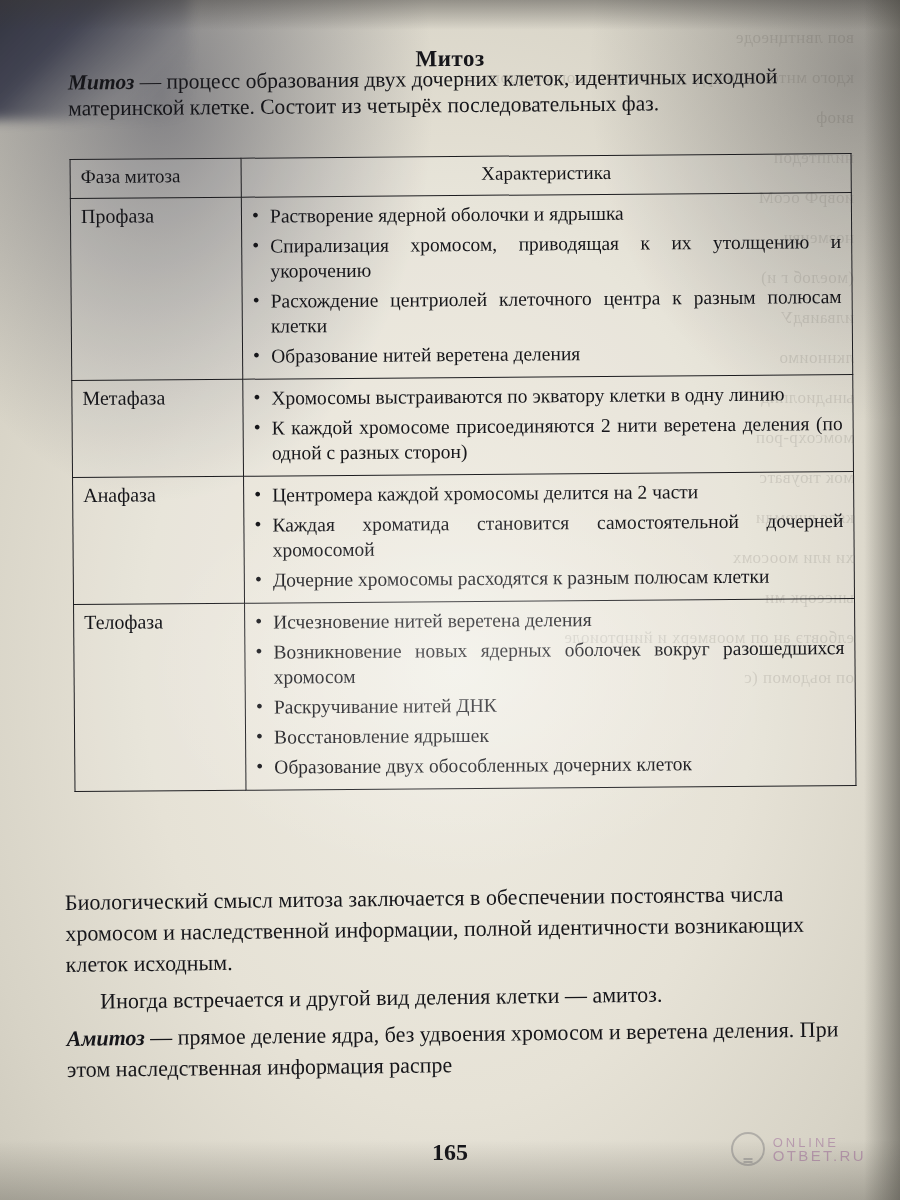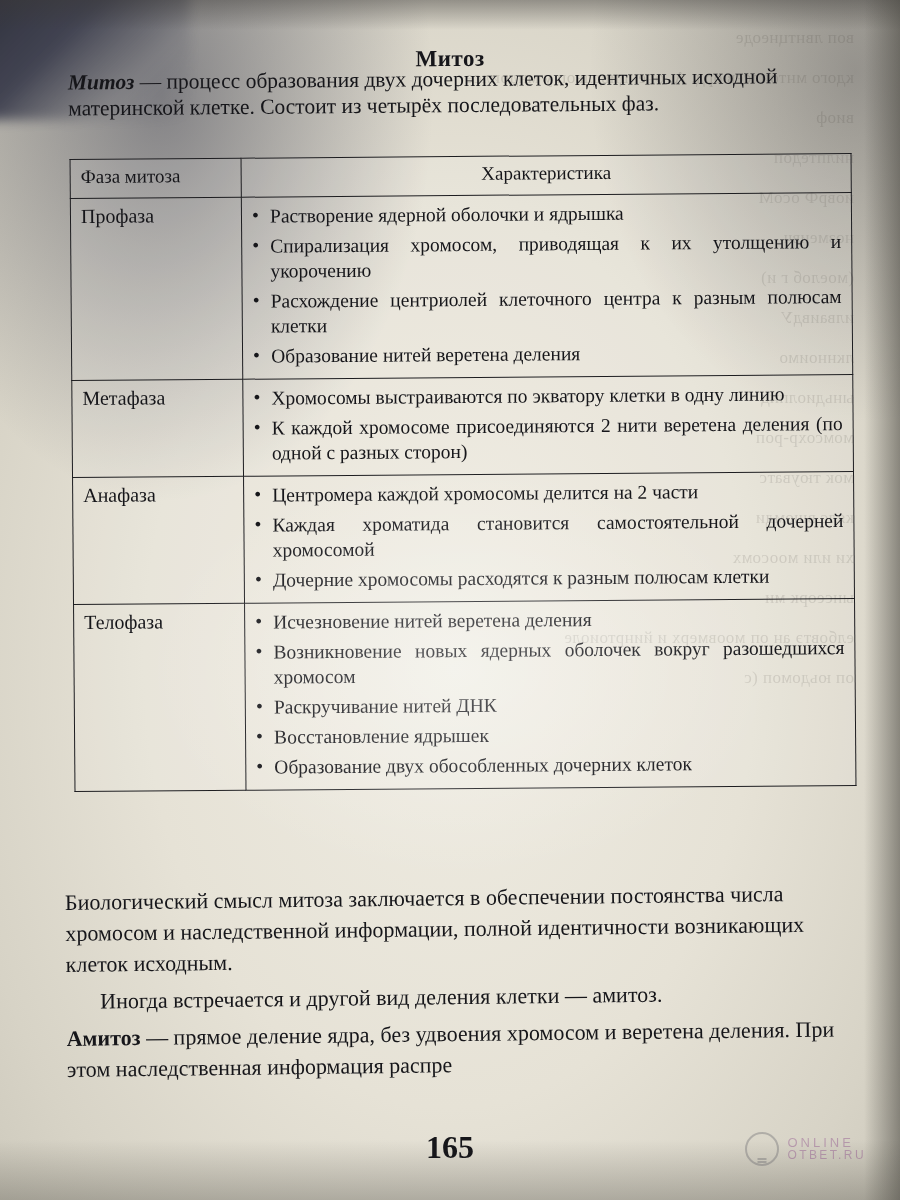--- a/index.html
+++ b/index.html
@@ -159,28 +159,28 @@
     position: absolute;
     left: 66px;
     width: 800px;
     top: 882px;
     font-size: 22px;
     line-height: 31px;
     transform: rotate(-0.7deg);
   }
   .after-table p { margin: 0 0 6px 0; }
   .after-table p.indent { text-indent: 34px; }
-  .after-table .term { font-weight: bold; margin-top: 10px; }
+  .after-table .term { font-style: italic; font-weight: bold; margin-top: 10px; }
 
   .page-number {
     position: absolute;
     bottom: 34px;
     left: 0; right: 0;
     text-align: center;
-    font-size: 32px;
+    font-size: 24px;
     font-weight: bold;
   }
 
   
   .watermark {
     position: absolute;
     right: 34px;
     bottom: 34px;
     display: flex;
     align-items: center;
@@ -198,21 +198,21 @@
     content: "";
     position: absolute;
     left: 50%; bottom: 4px;
     transform: translateX(-50%);
     width: 9px; height: 2px;
     background: #50505a;
     box-shadow: 0 3px 0 #50505a;
   }
   .watermark .wm-text { line-height: 13px; }
   .watermark .wm-line1 { font-size: 13px; letter-spacing: 3px; font-family: "Liberation Sans", sans-serif; }
-  .watermark .wm-line2 { font-size: 12px; letter-spacing: 2.4px; font-family: "Liberation Sans", sans-serif; }
+  .watermark .wm-line2 { font-size: 15px; letter-spacing: 2.4px; font-family: "Liberation Sans", sans-serif; }
 
   .glare {
     position: absolute;
     left: 140px; top: 460px;
     width: 640px; height: 420px;
     background: radial-gradient(ellipse at center, rgba(255,255,255,0.30) 0%, rgba(255,255,255,0) 70%);
     pointer-events: none;
   }
 </style>
 </head>

